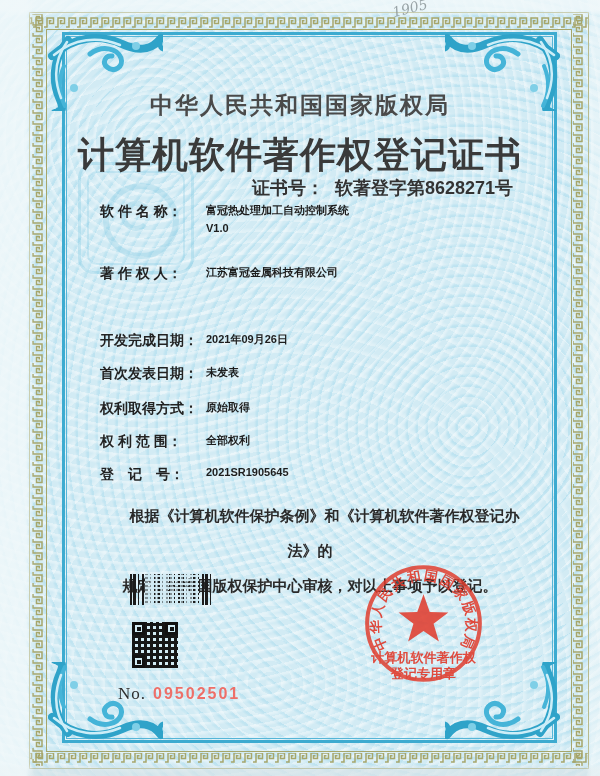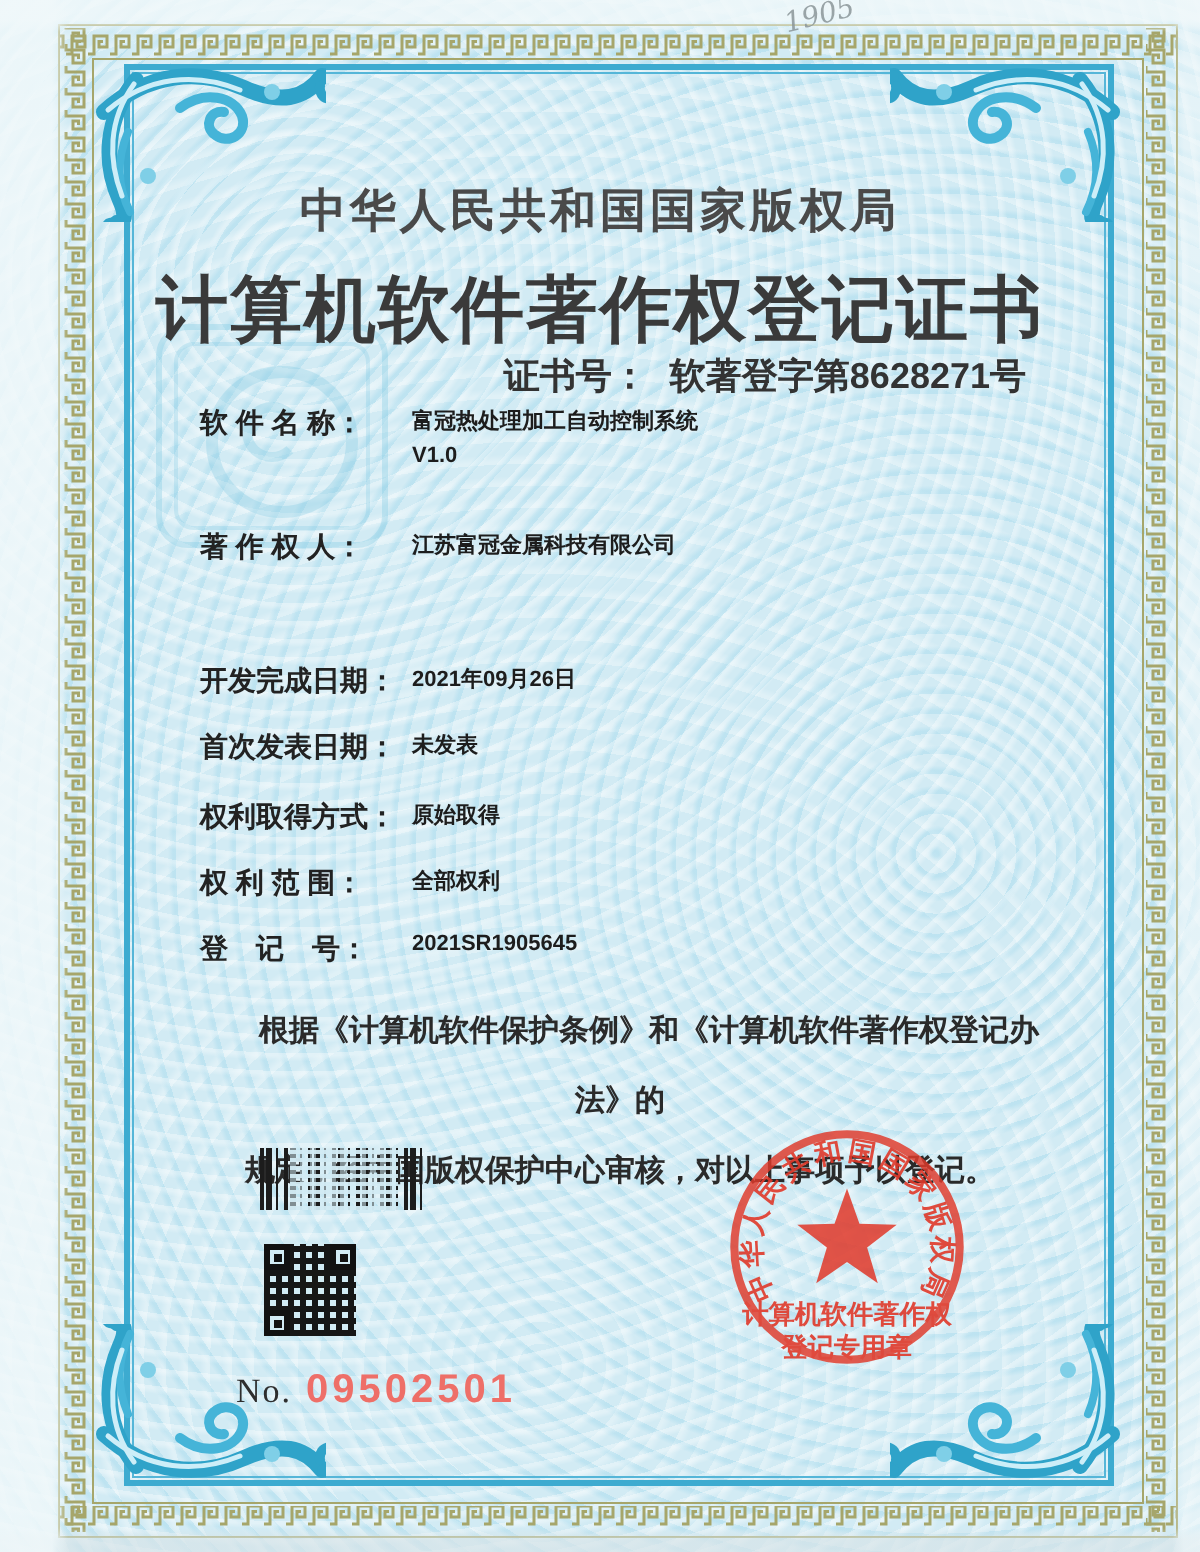--- a/index.html
+++ b/index.html
@@ -119,21 +119,21 @@
   .qr .f::after { content:""; position:absolute; inset:1.5px; background:#111; }
   .qr .f-tl { left:0; top:0; } .qr .f-tr { right:0; top:0; } .qr .f-bl { left:0; bottom:0; }
   
   .serial {
     position:absolute; left:118px; top:684px;
     font-family:"Liberation Serif", serif; font-size:17px; color:#2e2e2e;
     letter-spacing:1px;
   }
   .serial .num {
     margin-left:7px; color:#ee6f68; letter-spacing:2px;
-    font-family:"Liberation Sans", sans-serif; font-size:20px; font-weight:bold;
+    font-family:"Liberation Sans", sans-serif; font-size:16px; font-weight:bold;
   }
   .seal { position:absolute; left:343px; top:545px; width:161px; height:161px; opacity:.9; }
   .issue-date {
     position:absolute; left:368px; top:686px;
     font-family:"Liberation Serif", serif; font-weight:bold; font-size:16px;
     color:#242424; letter-spacing:1px;
   }
   .handwriting {
     position:absolute; left:392px; top:0px;
     font-family:"DejaVu Serif", serif; font-style:italic; font-size:14px;

